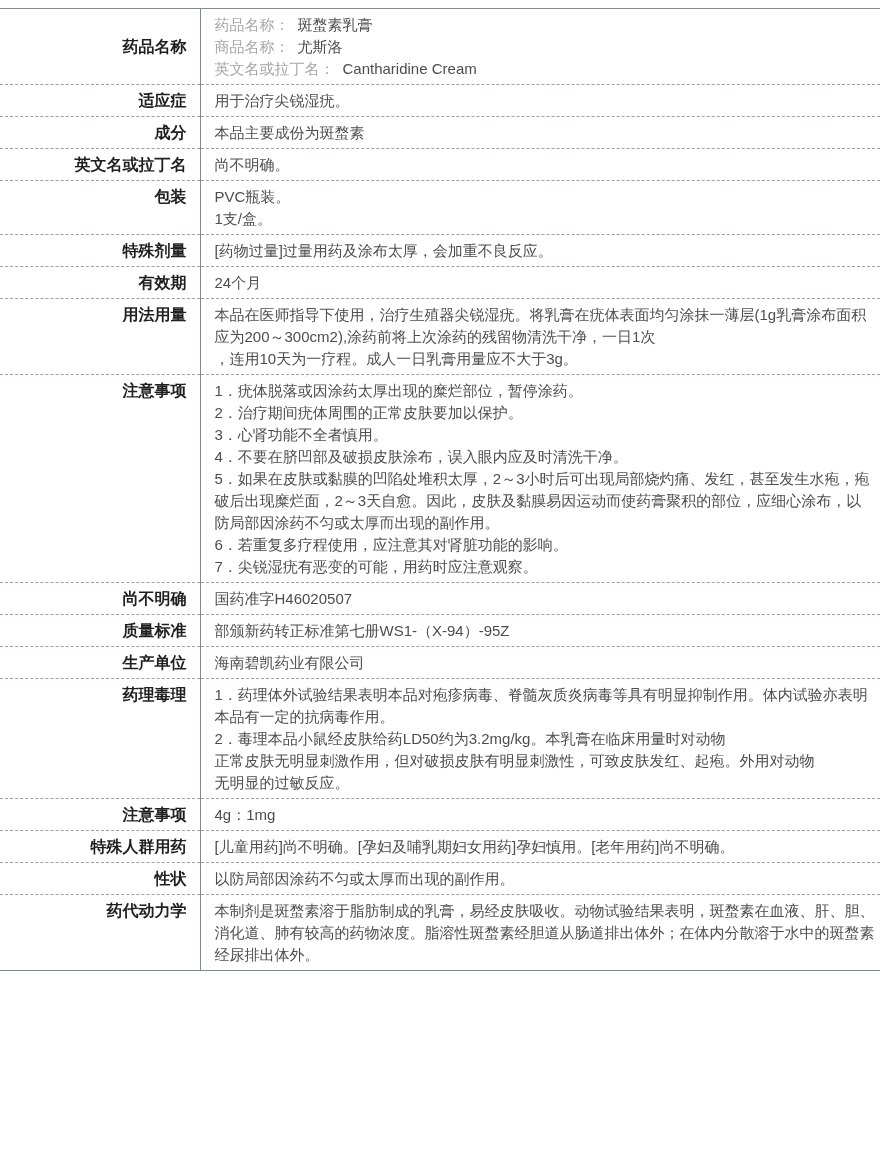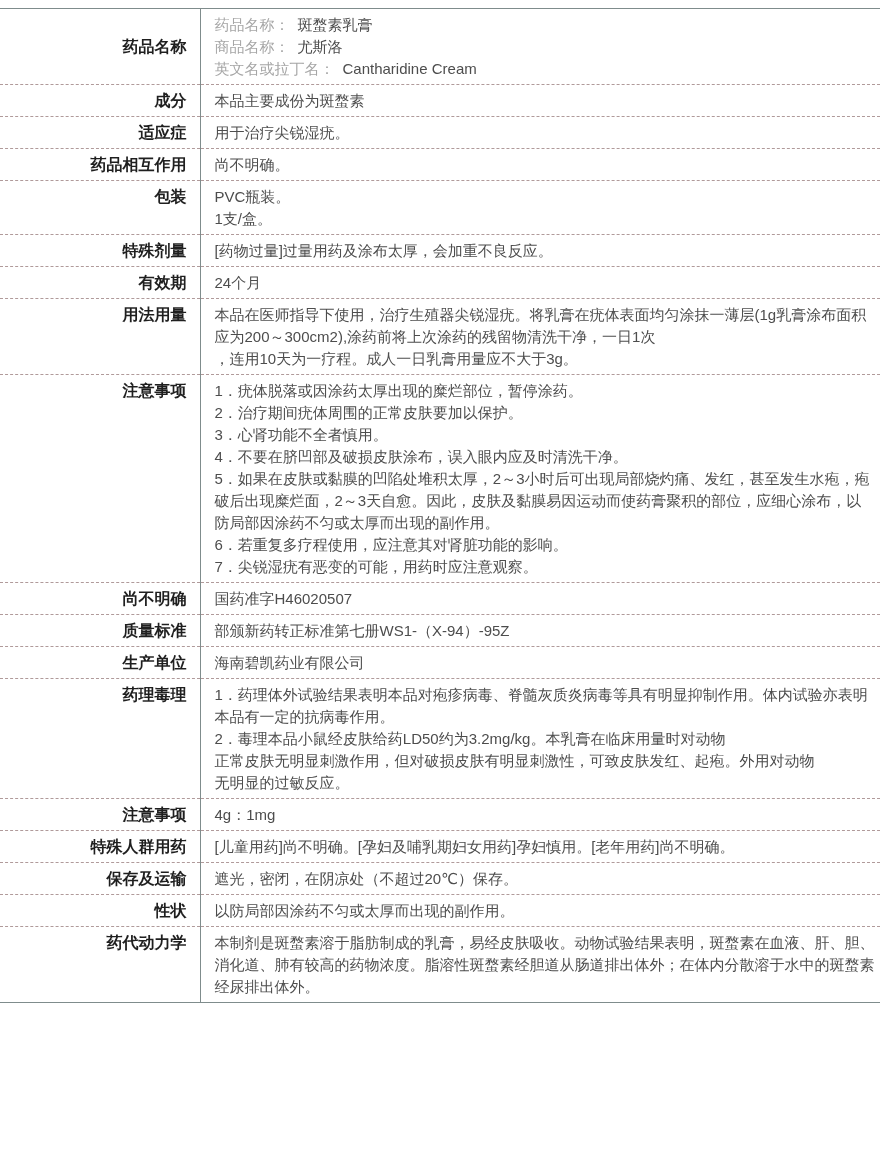--- a/index.html
+++ b/index.html
@@ -60,29 +60,29 @@
   <colgroup>
     <col class="c-label">
     <col class="c-value">
   </colgroup>
   <tbody>
       <tr>
         <td class="label-cell middle">药品名称</td>
         <td class="value-cell"><div class="name-line"><span class="key">药品名称：</span><span>斑蝥素乳膏</span></div><div class="name-line"><span class="key">商品名称：</span><span>尤斯洛</span></div><div class="name-line"><span class="key">英文名或拉丁名：</span><span>Cantharidine Cream</span></div></td>
       </tr>
       <tr>
+        <td class="label-cell">适应症</td>
+        <td class="value-cell">用于治疗尖锐湿疣。</td>
+      </tr>
+      <tr>
         <td class="label-cell">成分</td>
         <td class="value-cell">本品主要成份为斑蝥素</td>
       </tr>
       <tr>
-        <td class="label-cell">适应症</td>
-        <td class="value-cell">用于治疗尖锐湿疣。</td>
-      </tr>
-      <tr>
-        <td class="label-cell">药品相互作用</td>
+        <td class="label-cell">英文名或拉丁名</td>
         <td class="value-cell">尚不明确。</td>
       </tr>
       <tr>
         <td class="label-cell">包装</td>
         <td class="value-cell">PVC瓶装。
 1支/盒。</td>
       </tr>
       <tr>
         <td class="label-cell">特殊剂量</td>
         <td class="value-cell">[药物过量]过量用药及涂布太厚，会加重不良反应。</td>
@@ -127,24 +127,20 @@
       </tr>
       <tr>
         <td class="label-cell">注意事项</td>
         <td class="value-cell">4g：1mg</td>
       </tr>
       <tr>
         <td class="label-cell">特殊人群用药</td>
         <td class="value-cell">[儿童用药]尚不明确。[孕妇及哺乳期妇女用药]孕妇慎用。[老年用药]尚不明确。</td>
       </tr>
       <tr>
-        <td class="label-cell">保存及运输</td>
-        <td class="value-cell">遮光，密闭，在阴凉处（不超过20℃）保存。</td>
-      </tr>
-      <tr>
         <td class="label-cell">性状</td>
         <td class="value-cell">以防局部因涂药不匀或太厚而出现的副作用。</td>
       </tr>
       <tr>
         <td class="label-cell">药代动力学</td>
         <td class="value-cell">本制剂是斑蝥素溶于脂肪制成的乳膏，易经皮肤吸收。动物试验结果表明，斑蝥素在血液、肝、胆、消化道、肺有较高的药物浓度。脂溶性斑蝥素经胆道从肠道排出体外；在体内分散溶于水中的斑蝥素经尿排出体外。</td>
       </tr>
     </tbody>
 </table>
 

